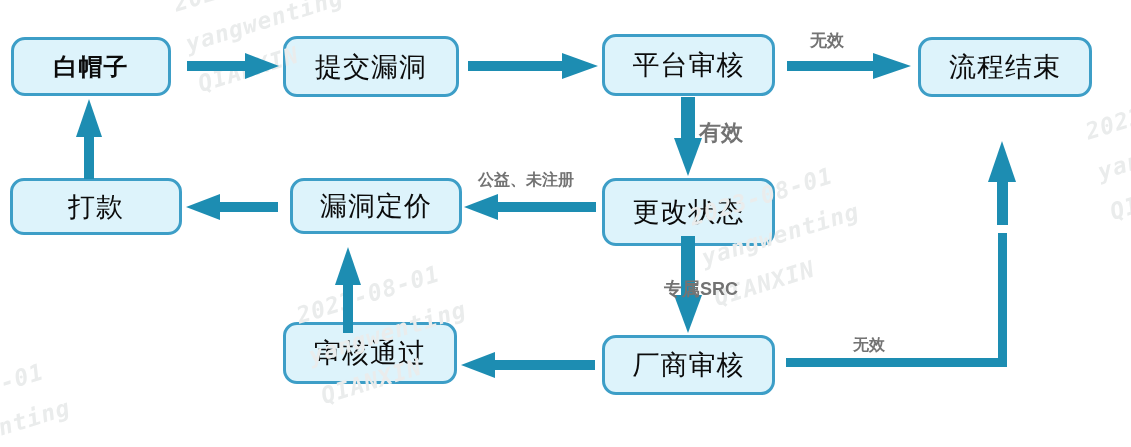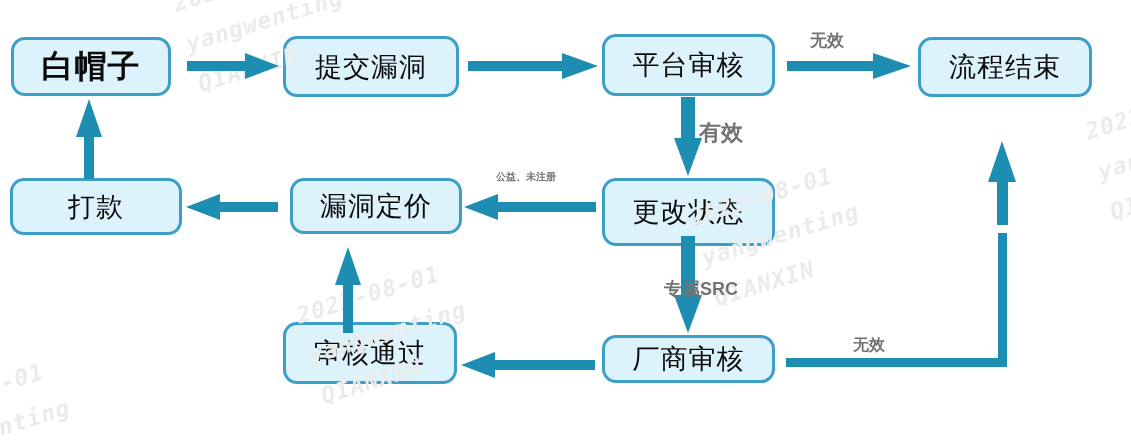--- a/index.html
+++ b/index.html
@@ -10,21 +10,21 @@
   
   .node{
     position:absolute;z-index:1;
     background:var(--node-fill,#ddf3fb);
     border:3px solid var(--node-border,#3d9ec7);
     border-radius:14px;
     display:flex;align-items:center;justify-content:center;
     box-sizing:border-box;
     font-size:27px;color:#0b0b0b;letter-spacing:1px;
   }
-  .node.bold{font-weight:bold;font-size:32px;}
+  .node.bold{font-weight:bold;font-size:24px;}
   
   .wm{
     position:absolute;z-index:2;
     color:var(--watermark,#eaecec);
     font-family:"DejaVu Sans Mono",monospace;
     font-style:italic;font-weight:bold;
     font-size:23px;line-height:42px;letter-spacing:1px;
     white-space:nowrap;
     transform:rotate(-17deg);transform-origin:left top;
     pointer-events:none;
@@ -62,21 +62,21 @@
   </div>
   <div class="node" style="left:290px;top:178px;width:172px;height:56px">
     <span>漏洞定价</span>
   </div>
   <div class="node" style="left:602px;top:178px;width:173px;height:68px">
     <span>更改状态</span>
   </div>
   <div class="node" style="left:283px;top:322px;width:174px;height:62px">
     <span>审核通过</span>
   </div>
-  <div class="node" style="left:602px;top:335px;width:173px;height:48px">
+  <div class="node" style="left:602px;top:335px;width:173px;height:60px">
     <span>厂商审核</span>
   </div>
 
   <div class="wm" style="left:168px;top:-16px">
     <div>2023-08-01</div>
     <div>yangwenting</div>
     <div>QIANXIN</div>
   </div>
   <div class="wm" style="left:684px;top:198px">
     <div>2023-08-01</div>
@@ -143,17 +143,17 @@
     <g>
       <rect class="arrow-shape" x="786" y="358" width="221" height="9"></rect>
       <rect class="arrow-shape" x="998" y="233" width="9" height="134"></rect>
       <rect class="arrow-shape" x="997" y="180" width="11" height="45"></rect>
       <polygon class="arrow-shape" points="988,182 1016,182 1002,141"></polygon>
     </g>
   </svg>
 
   <div class="edge-label" style="left:827px;top:29px;font-size:17px">无效</div>
   <div class="edge-label" style="left:721px;top:118px;font-size:22px">有效</div>
-  <div class="edge-label" style="left:526px;top:170px;font-size:10px">公益、未注册</div>
+  <div class="edge-label" style="left:526px;top:170px;font-size:16px">公益、未注册</div>
   <div class="edge-label" style="left:701px;top:277px;font-size:18px">专属SRC</div>
   <div class="edge-label" style="left:869px;top:335px;font-size:16px">无效</div>
 
 </div>
 
 </body></html>

